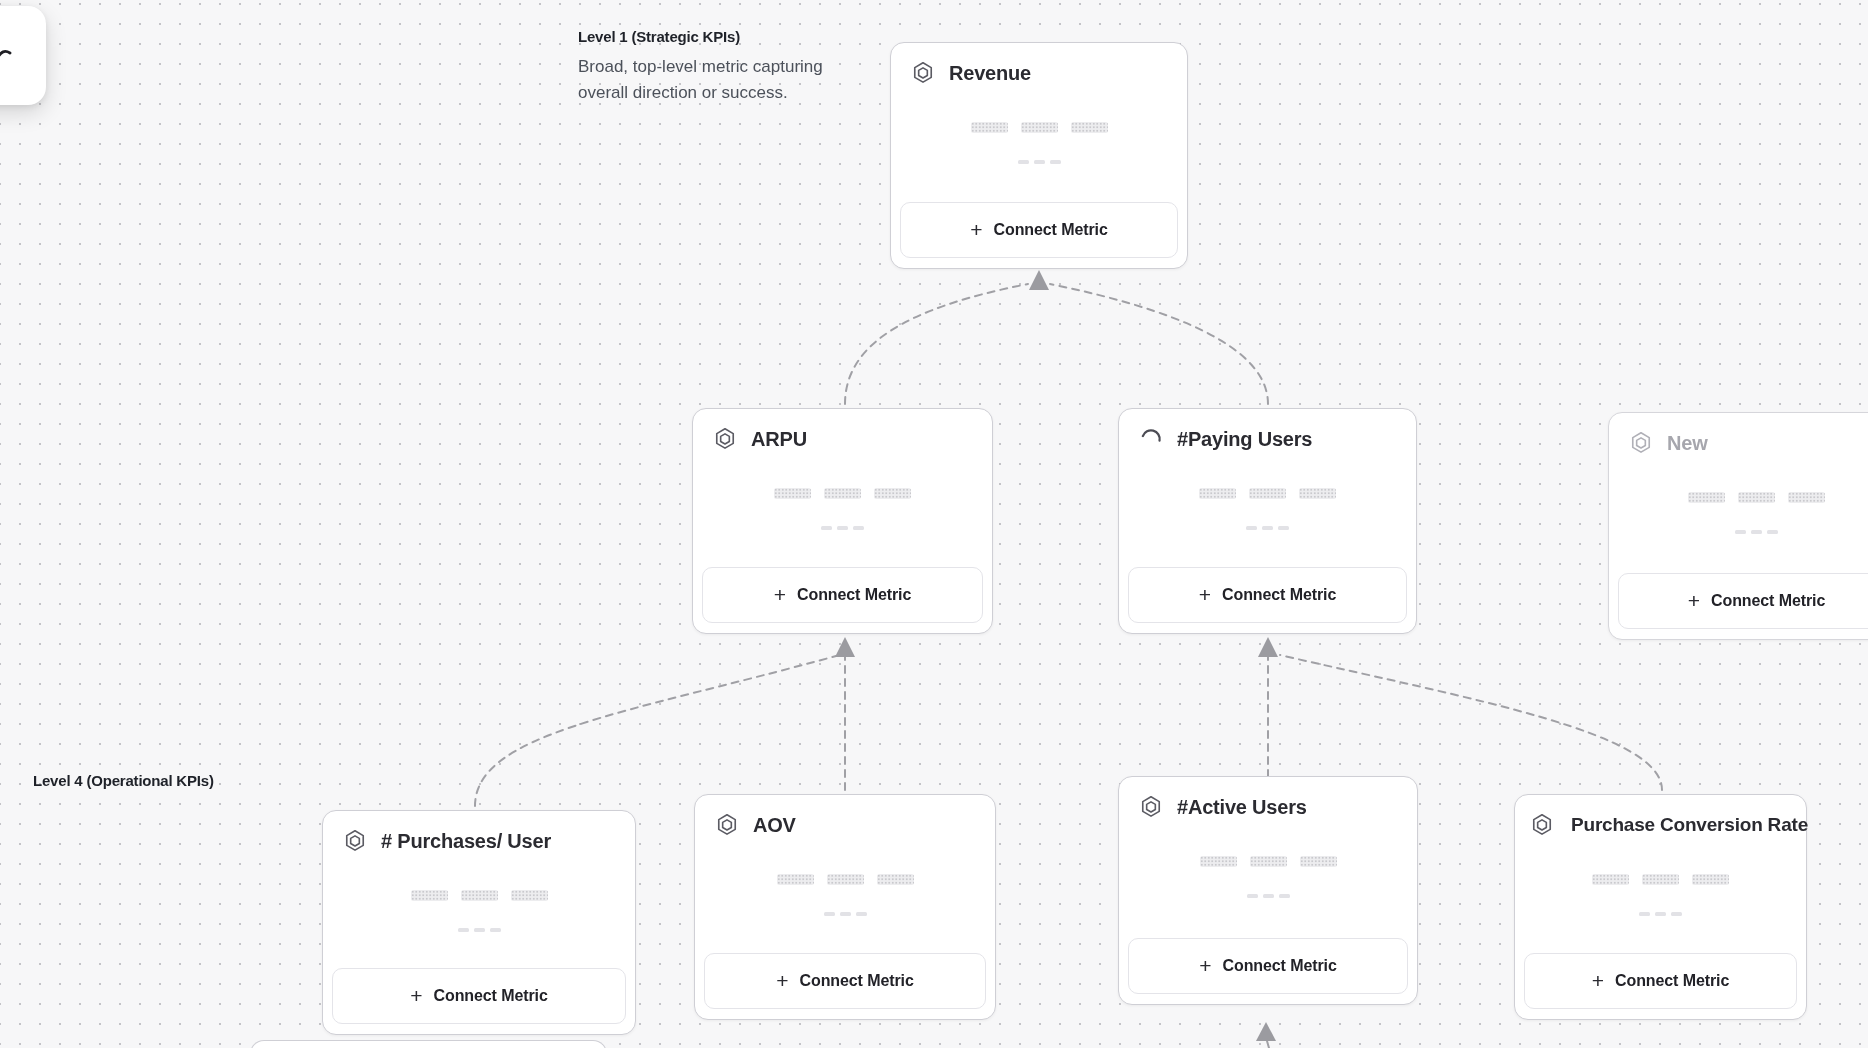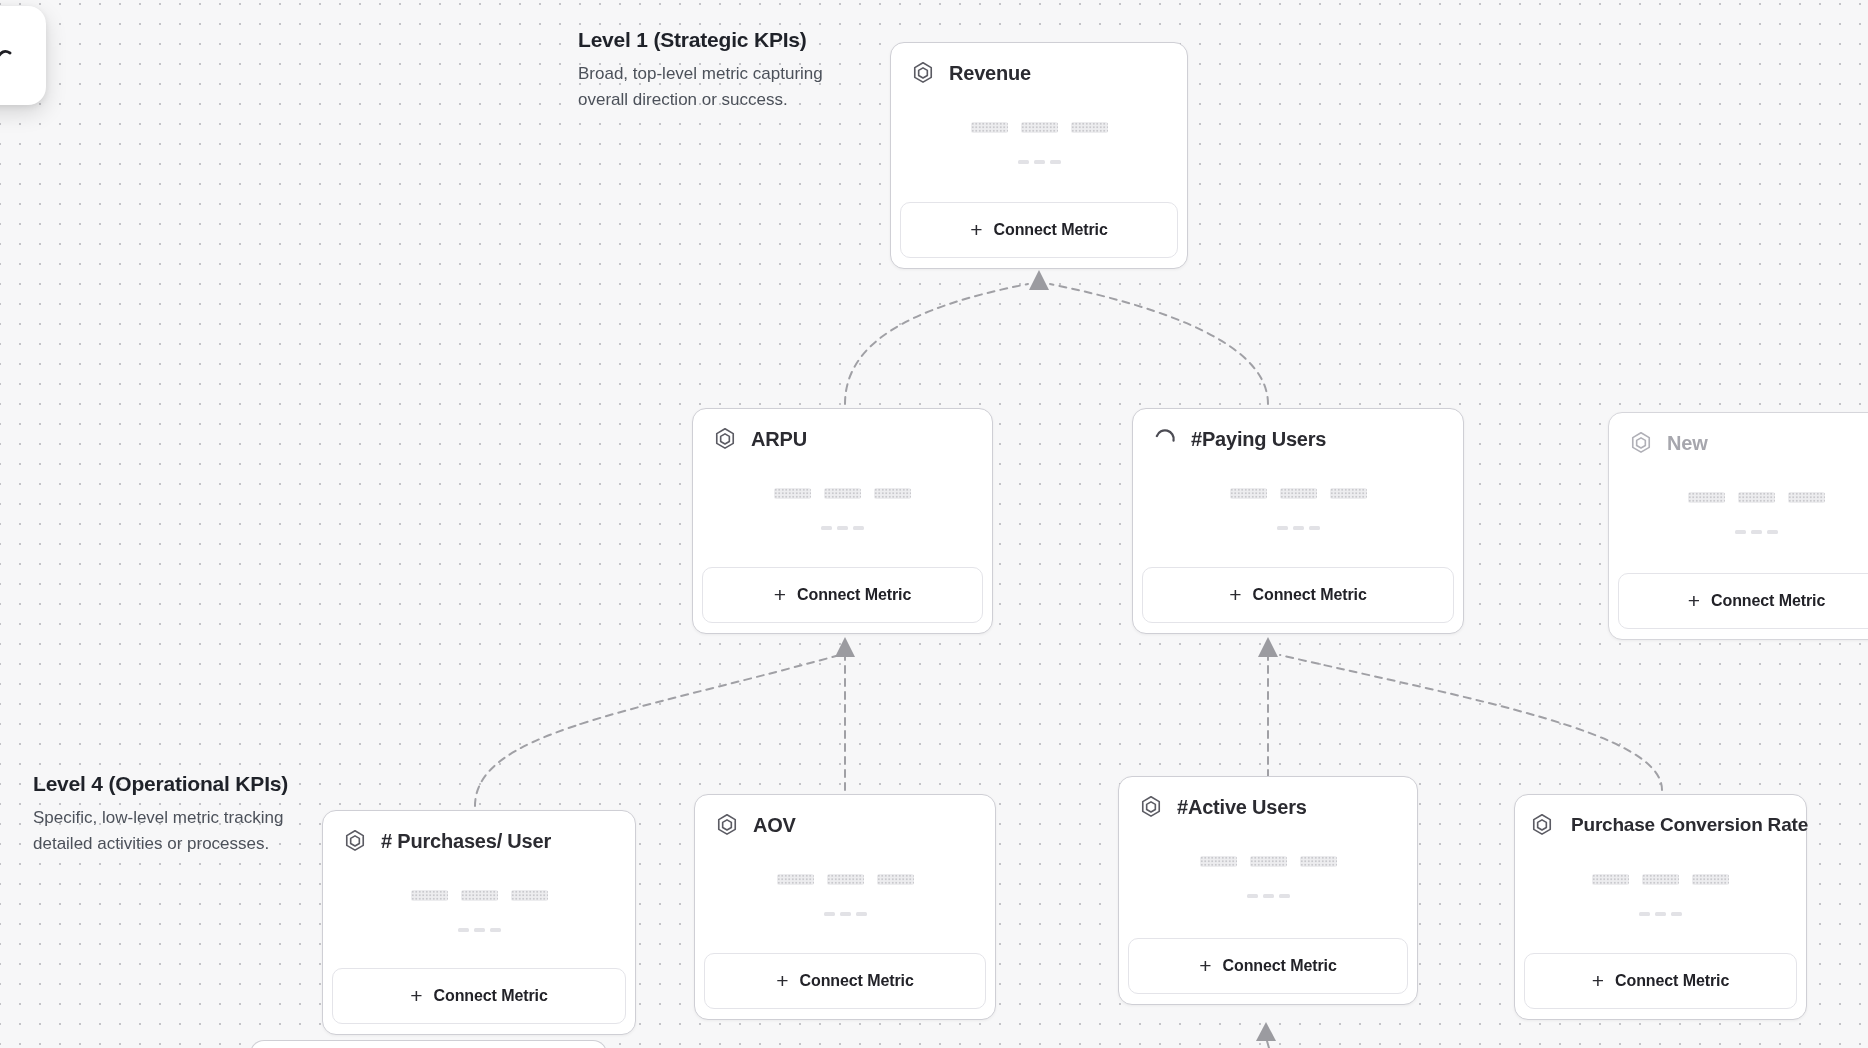--- a/index.html
+++ b/index.html
@@ -14,21 +14,21 @@
     background-color:#f7f7f8;
     background-image:radial-gradient(circle, #c4c4c8 1.1px, transparent 1.4px);
     background-size:20px 20px;
     background-position:10px 14px;
   }
   svg.connectors { position:absolute; left:0; top:0; pointer-events:none; }
   .connector { fill:none; stroke:#a0a0a5; stroke-width:2; stroke-dasharray:7 6; stroke-linecap:round; }
   .arrowhead { fill:#9b9ba0; stroke:none; }
 
   .level-label { position:absolute; }
-  .level-title { font-size:21px; font-weight:700; color:#1f2229; letter-spacing:-0.2px; margin-bottom:9px; }
+  .level-title { font-size:15px; font-weight:700; color:#1f2229; letter-spacing:-0.2px; margin-bottom:9px; }
   .level-desc { font-size:17px; color:#4c515a; line-height:1.55; }
 
   .card {
     position:absolute; background:#ffffff;
     border:1px solid #cfcfd5; border-radius:14px;
     box-shadow:0 1px 3px rgba(0,0,0,0.05);
   }
   .card-header { position:absolute; top:17px; left:19px; right:14px; display:flex; align-items:center; gap:13px; }
   .card-icon { width:26px; height:26px; flex:0 0 auto; display:flex; align-items:center; justify-content:center; }
   .card-title { font-size:20px; font-weight:700; color:#2b2b31; letter-spacing:-0.2px; white-space:nowrap; }
@@ -90,24 +90,20 @@
     <div class="level-title">Level 1 (Strategic KPIs)</div>
     <div class="level-desc">
       <div>Broad, top-level metric capturing</div>
       <div>overall direction or success.</div>
     </div>
   </div>
 
 
   <div class="level-label" style="left:33px; top:772px;">
     <div class="level-title">Level 4 (Operational KPIs)</div>
-    <div class="level-desc">
-      <div>Specific, low-level metric tracking</div>
-      <div>detailed activities or processes.</div>
-    </div>
   </div>
 
   <div class="card" style="left:890px; top:42px; width:298px; height:227px;">
     <div class="card-header">
       <span class="card-icon">
         <svg width="26" height="26" viewBox="0 0 24 24">
             <path d="M12 2.6l7.6 4.4v9L12 20.4 4.4 16V7z" fill="none" stroke="#5b5b63" stroke-width="1.5" stroke-linejoin="round"></path>
             <path d="M12 7.3l4 2.3v4.7l-4 2.3-4-2.3V9.6z" fill="none" stroke="#5b5b63" stroke-width="1.5" stroke-linejoin="round"></path>
           </svg>
       </span>
@@ -148,21 +144,21 @@
         <span class="sk-dash"></span>
         <span class="sk-dash"></span>
         <span class="sk-dash"></span>
       </div>
     <button class="connect-btn">
       <span class="plus">+</span>
       <span class="lbl">Connect Metric</span>
     </button>
   </div>
 
-  <div class="card" style="left:1118px; top:408px; width:332px; height:226px;margin-left:14px;">
+  <div class="card" style="left:1118px; top:408px; width:299px; height:226px;">
     <div class="card-header">
       <span class="card-icon">
         <svg width="26" height="26" viewBox="0 0 24 24">
             <path d="M4.48 9.26 A 8 8 0 0 1 19.88 13.39" fill="none" stroke="#4c4c54" stroke-width="2.1" stroke-linecap="round"></path>
           </svg>
       </span>
       <span class="card-title">#Paying Users</span>
     </div>
     <div class="sk-bars">
         <span class="sk-bar"></span>

